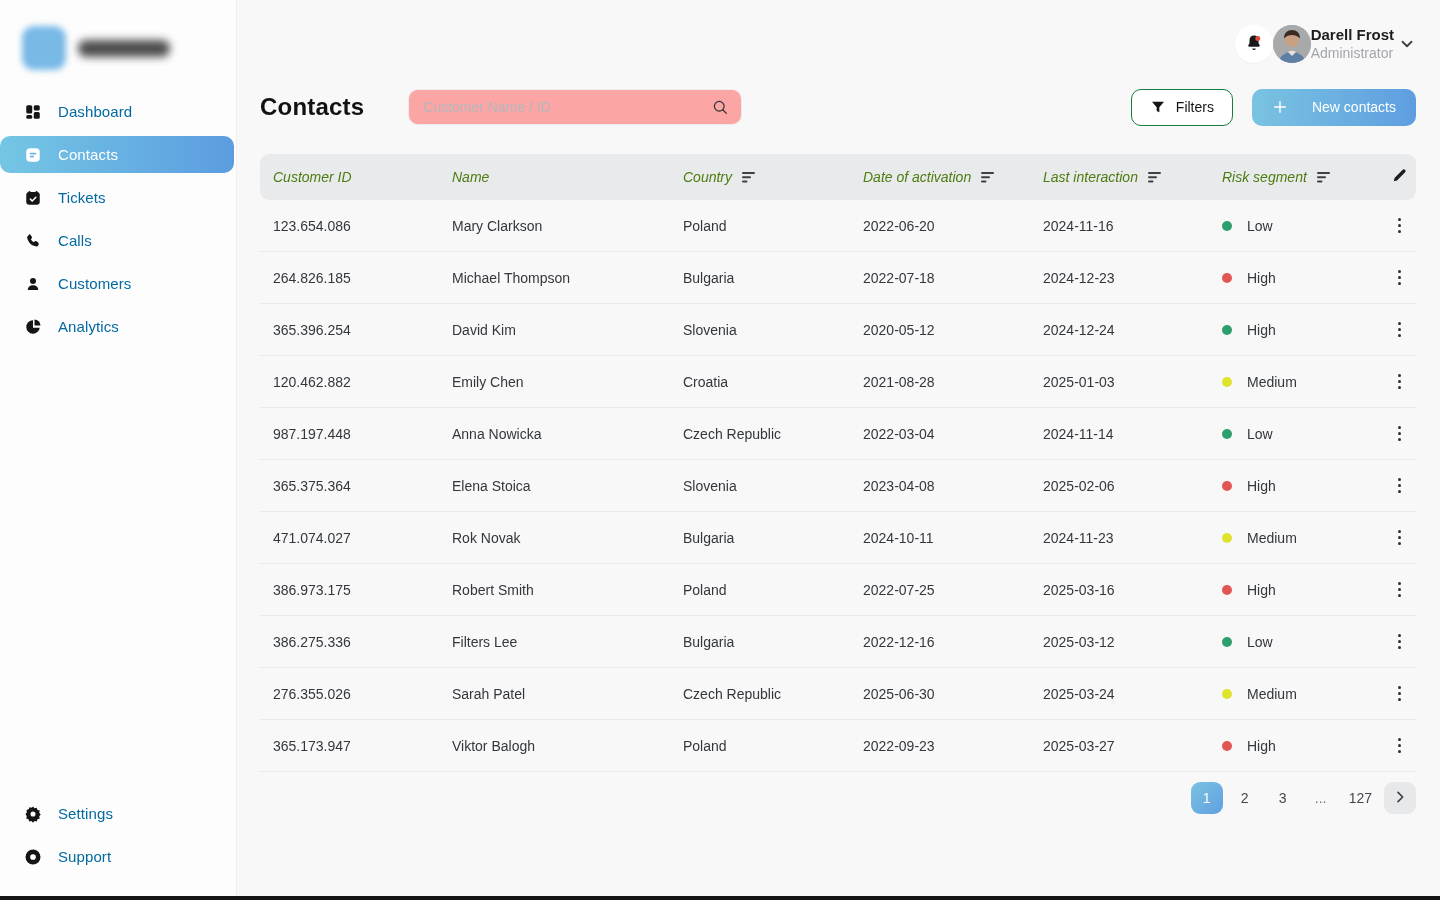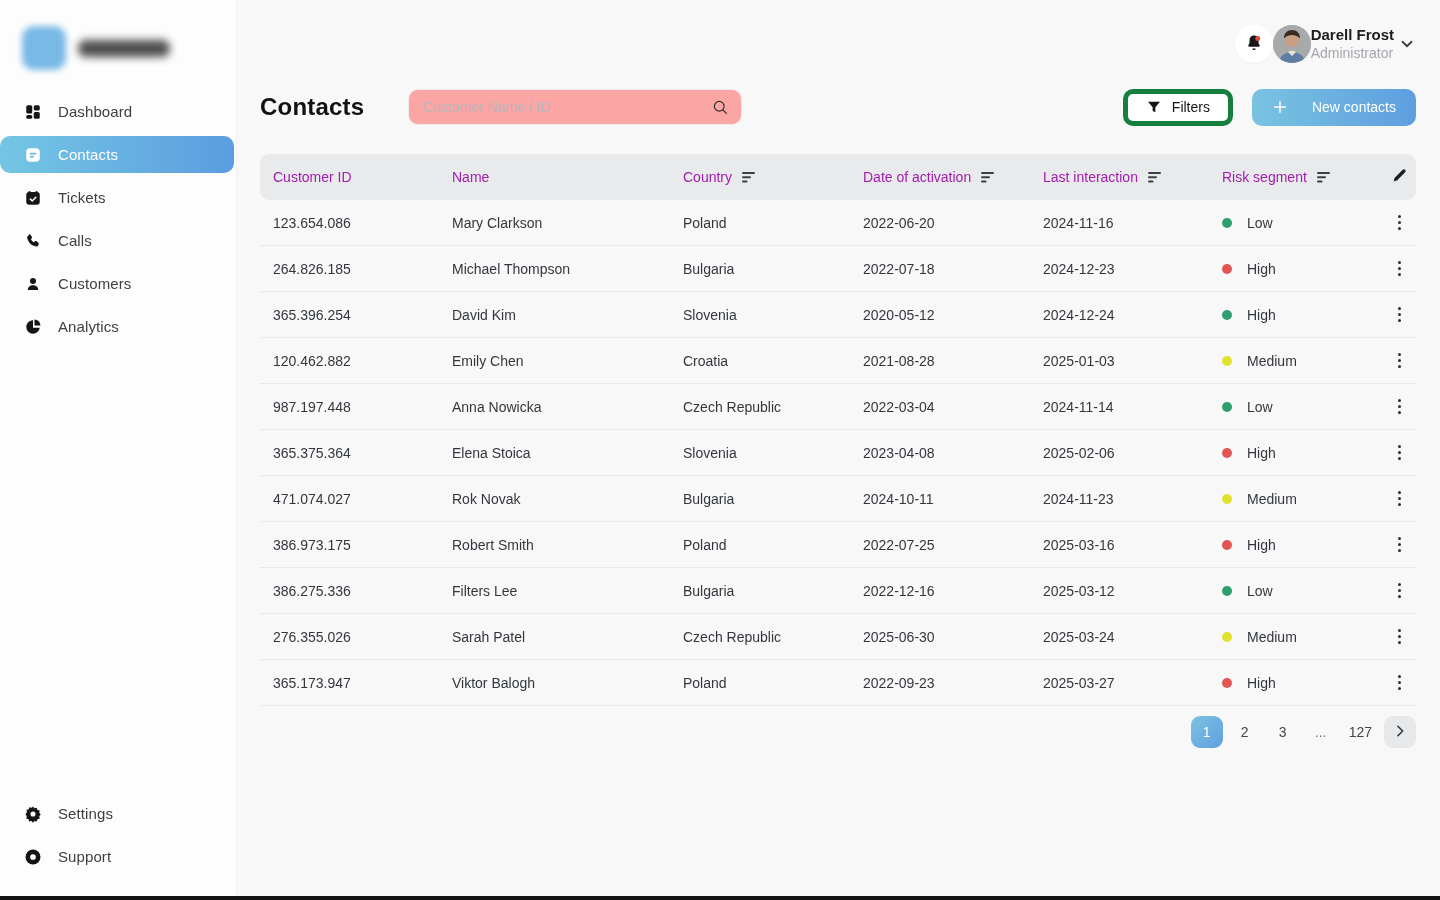--- a/index.html
+++ b/index.html
@@ -6,21 +6,21 @@
   html,body { width:1440px; height:900px; overflow:hidden; font-family:"Liberation Sans", sans-serif; background:#f8f8f9; }
   .app { display:flex; width:1440px; height:900px; position:relative; }
 
   
   .sidebar { width:237px; height:100%; background:#fdfdfd; border-right:1px solid #f0f0f0; display:flex; flex-direction:column; position:relative; z-index:2; }
   .logo-row { display:flex; align-items:center; gap:12px; padding:20px 0 0 22px; height:76px; }
   .logo-mark { width:44px; height:44px; border-radius:12px; background:#79b9e6; filter:blur(3px); }
   .logo-word { width:92px; height:17px; border-radius:8px; background:#2e2e2e; filter:blur(4px); opacity:.85; }
 
   .nav { padding:14px 0 0 0; display:flex; flex-direction:column; }
-  .nav-item { display:flex; align-items:center; gap:16px; height:37px; margin:3px 2px 3px 0; padding-left:24px; border-radius:10px; cursor:pointer; color:#404040; font-size:15px; font-weight:500; letter-spacing:.1px; }
+  .nav-item { display:flex; align-items:center; gap:16px; height:37px; margin:3px 2px 3px 0; padding-left:24px; border-radius:10px; cursor:pointer; color:#0369a1; font-size:15px; font-weight:500; letter-spacing:.1px; }
   .nav-item .nicon { width:18px; height:18px; display:flex; align-items:center; justify-content:center; flex:0 0 18px; }
   .nav-item.active { background:linear-gradient(90deg,#74c6e4 0%,#5b9de0 100%); color:#ffffff; }
   .sidebar-footer { margin-top:auto; padding-bottom:22px; }
 
   
   .main { flex:1; display:flex; flex-direction:column; padding:0 24px 0 23px; position:relative; }
 
   .topbar { height:88px; display:flex; align-items:center; justify-content:flex-end; }
   .bell-btn { width:38px; height:38px; border-radius:50%; background:#ffffff; border:none; display:flex; align-items:center; justify-content:center; cursor:pointer; box-shadow:0 1px 2px rgba(0,0,0,.04); }
   .avatar { width:38px; height:38px; border-radius:50%; overflow:hidden; background:#b9babc; flex:0 0 38px; }
@@ -28,32 +28,32 @@
   .user-name { font-size:15px; font-weight:700; color:#1c1d1f; }
   .user-role { font-size:14px; color:#a3a6ab; }
   .user-caret { display:flex; align-items:center; cursor:pointer; margin-left:4px; }
 
   .page-header { display:flex; align-items:center; height:38px; }
   .page-title { font-size:24px; font-weight:700; color:#101112; letter-spacing:.2px; }
   .search-wrap { margin-left:44px; width:334px; height:36px; background:#fca5a5; border:1px solid #ececee; border-radius:10px; display:flex; align-items:center; padding:0 12px 0 14px; }
   .search-input { flex:1; border:none; outline:none; font-size:14px; color:#3a3d42; background:transparent; font-family:"Liberation Sans", sans-serif; }
   .search-input::placeholder { color:#b4b7bc; }
   .header-actions { margin-left:auto; display:flex; align-items:center; gap:19px; }
-  .filters-btn { height:37px; padding:0 18px; background:#ffffff; border:5px solid #15803d; border-radius:10px; display:flex; align-items:center; gap:10px; font-size:14px; font-weight:500; color:#131415; cursor:pointer; font-family:"Liberation Sans", sans-serif; }
+  .filters-btn { height:37px; padding:0 18px; background:#ffffff; border:1px solid #15803d; border-radius:10px; display:flex; align-items:center; gap:10px; font-size:14px; font-weight:500; color:#131415; cursor:pointer; font-family:"Liberation Sans", sans-serif; }
   .newc-btn { height:37px; padding:0 20px; background:linear-gradient(90deg,#79c3e1 0%,#5e9ee0 100%); border:none; border-radius:10px; display:flex; align-items:center; gap:24px; font-size:14px; font-weight:500; color:#ffffff; cursor:pointer; font-family:"Liberation Sans", sans-serif; }
 
   
   .table { margin-top:28px; }
   .thead { height:46px; background:#e9eaec; border-radius:9px; display:grid; grid-template-columns:179px 231px 180px 180px 179px 160px 34px; align-items:center; padding-left:13px; }
-  .th { font-size:14px; color:#a21caf; display:flex; align-items:center; gap:9px; }
+  .th { font-size:14px; color:#4d7c0f; display:flex; align-items:center; gap:9px;font-style:italic; }
   .th .sort { display:flex; cursor:pointer; }
   .th-actions { justify-content:center; }
   .pen-btn { background:transparent; border:none; cursor:pointer; display:flex; align-items:center; }
 
-  .trow { height:46px; display:grid; grid-template-columns:179px 231px 180px 180px 179px 160px 34px; align-items:center; padding-left:13px; border-bottom:1px solid #e9e9ea; font-size:14px; color:#33373c; }
+  .trow { height:52px; display:grid; grid-template-columns:179px 231px 180px 180px 179px 160px 34px; align-items:center; padding-left:13px; border-bottom:1px solid #e9e9ea; font-size:14px; color:#33373c; }
   .td-risk { display:flex; align-items:center; gap:15px; }
   .dot { width:10px; height:10px; border-radius:50%; display:inline-block; }
   .td-actions { display:flex; justify-content:center; }
   .kebab { background:transparent; border:none; cursor:pointer; display:flex; flex-direction:column; gap:3px; padding:4px 6px; }
   .kebab i { width:3px; height:3px; border-radius:50%; background:#2a2c2e; }
 
   
   .pagination { margin-top:10px; display:flex; justify-content:flex-end; align-items:center; gap:6px; }
   .page-btn { min-width:32px; height:32px; border:none; background:transparent; border-radius:9px; font-size:14px; color:#43474d; cursor:pointer; font-family:"Liberation Sans", sans-serif; display:flex; align-items:center; justify-content:center; padding:0 6px; }
   .page-btn.active { background:linear-gradient(135deg,#7cc3e2 0%,#5f9fe0 100%); color:#ffffff; }

